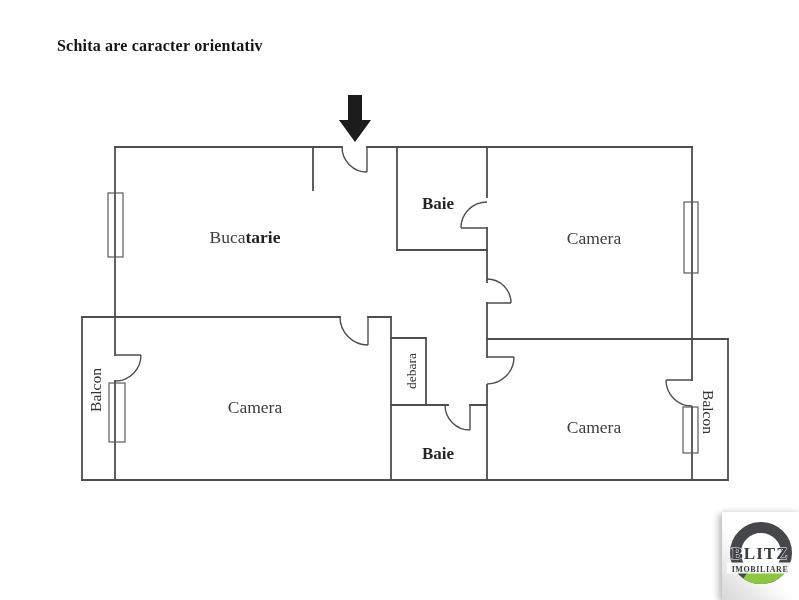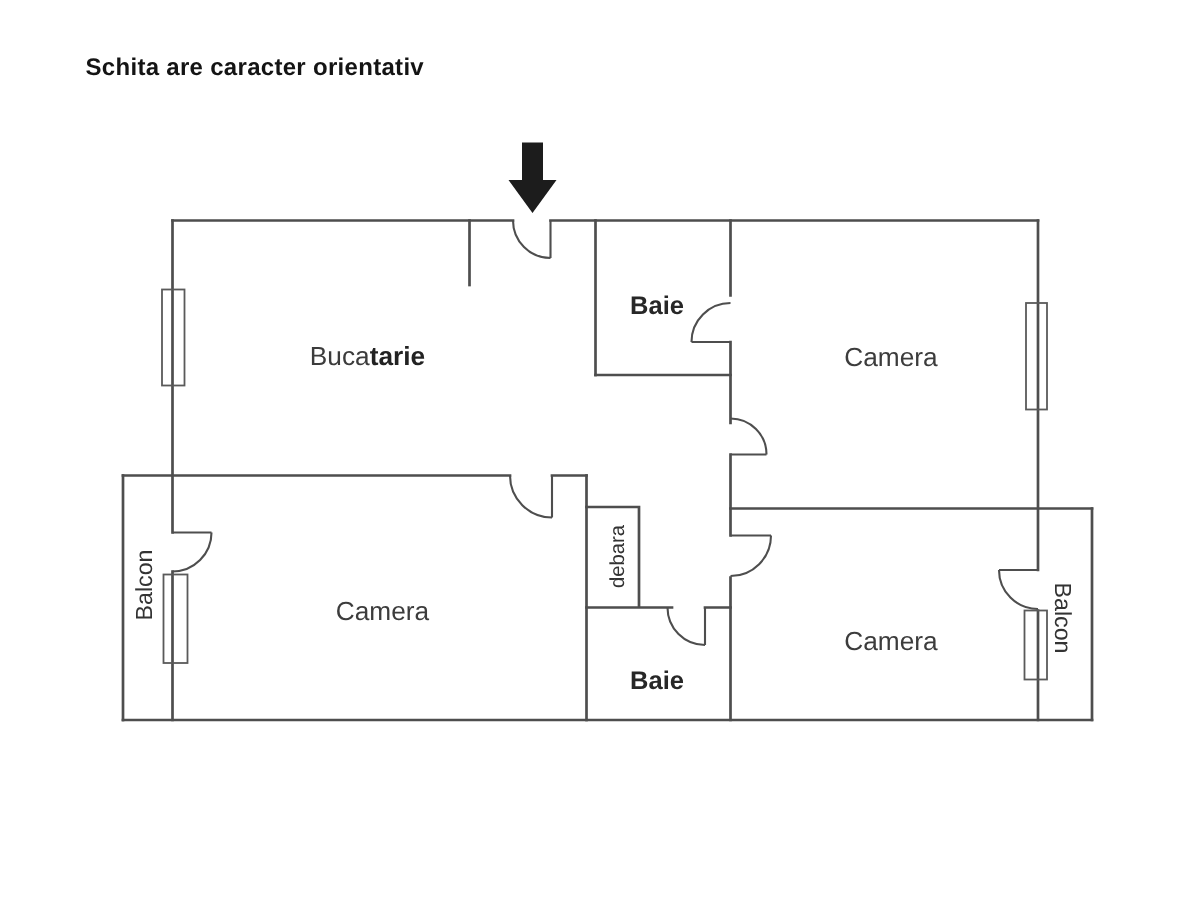--- a/index.html
+++ b/index.html
@@ -1,18 +1,18 @@
 <!DOCTYPE html>
 <html><head>
 <meta charset="utf-8">
 <style>
   html,body{margin:0;padding:0;background:#fff;}
   #stage{
     position:relative;width:799px;height:600px;background:#ffffff;
-    font-family:Liberation Sans, sans-serif;overflow:hidden;
+    font-family:Liberation Serif, serif;overflow:hidden;
   }
   #title{
     position:absolute;left:57px;top:37px;
     font-size:16px;font-weight:600;color:#141414;letter-spacing:.2px;
   }
   #plan{position:absolute;left:0;top:0;}
   .wall{fill:none;stroke-width:1.8px;stroke-linecap:square;}
   .door{fill:none;stroke-width:1.4px;}
   .window{fill:none;stroke-width:1.2px;}
   .room-label{font-size:17.5px;font-weight:400;fill:#3c3c3c;}
@@ -81,14 +81,25 @@
       <text class="room-label" x="594" y="244">Camera</text>
       <text class="room-label" x="255" y="413">Camera</text>
       <text class="room-label" x="594" y="433">Camera</text>
       <text class="baie-label" x="438" y="459">Baie</text>
       <text class="small-label" transform="translate(416 371) rotate(-90)">debara</text>
       <text class="balcon-label" transform="translate(101 390) rotate(-90)">Balcon</text>
       <text class="balcon-label" transform="translate(703 412) rotate(90)">Balcon</text>
     </g>
   </svg>
 
+  <div id="logo-badge">
+    <svg width="77" height="88" viewBox="0 0 77 88" xmlns="http://www.w3.org/2000/svg">
+      <circle cx="39" cy="41" r="25.5" fill="none" stroke-width="11" stroke="#45484a"></circle>
+      <path d="M61.1 53.8 A25.5 25.5 0 0 1 24.4 61.9" fill="none" stroke-width="11" stroke="#8dc63f"></path>
+      <rect x="5" y="50.5" width="66" height="11" fill="#ffffff" opacity="0.92"></rect>
+      <g text-anchor="middle">
+        <text class="brand-text" x="38" y="47" fill="#3b3e40">BLITZ</text>
+        <text class="brand-sub" x="38" y="59.5" fill="#3b3e40">IMOBILIARE</text>
+      </g>
+    </svg>
+  </div>
 
 </div>
 
 </body></html>

